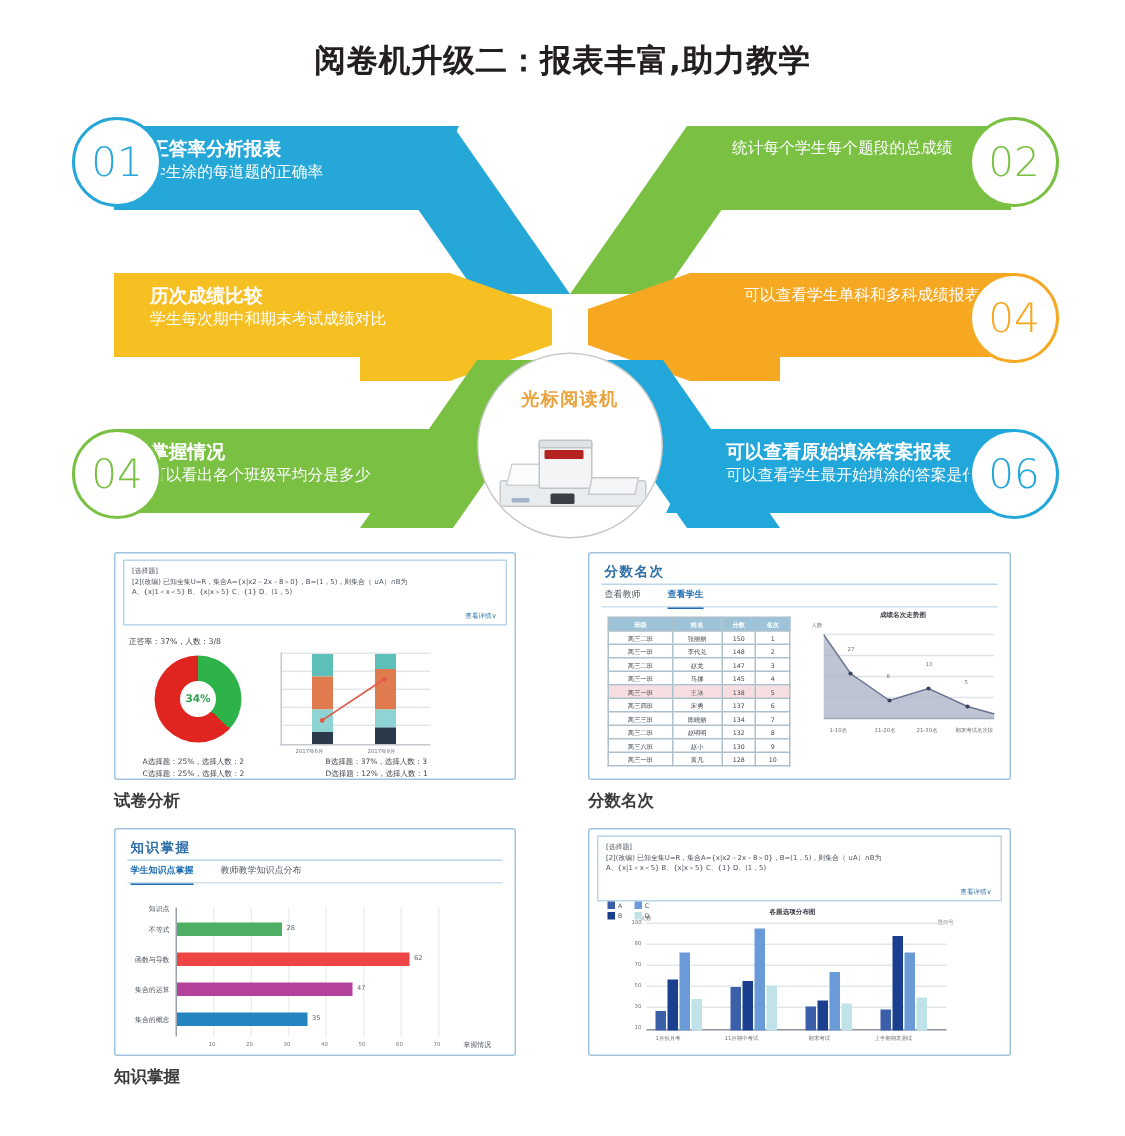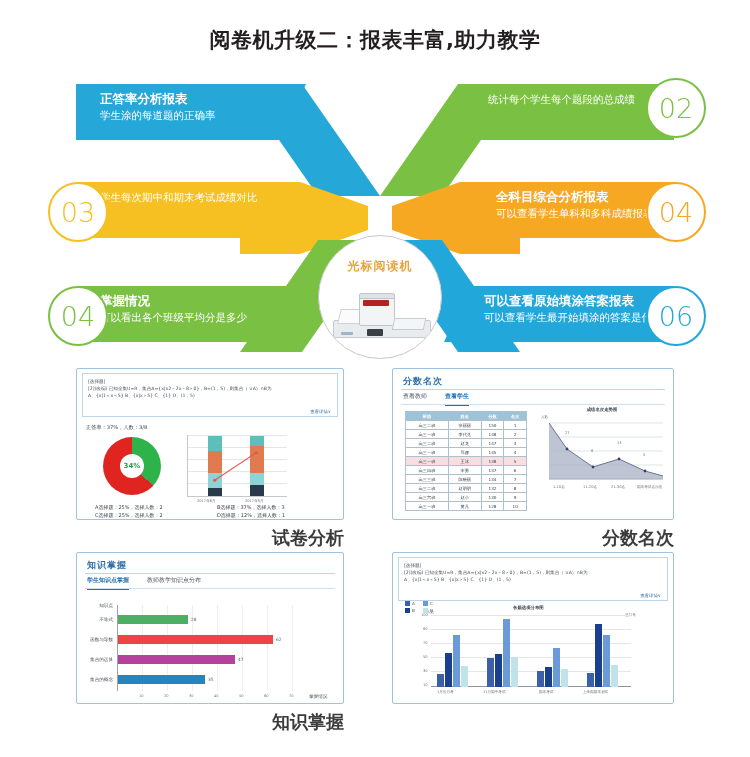--- a/index.html
+++ b/index.html
@@ -64,22 +64,22 @@
   .omr .dot{position:absolute;left:8px;bottom:5px;width:12px;height:3px;background:#9fb4c9;border-radius:1px;}
 
   
   .shots{position:absolute;left:0;top:362px;width:750px;height:380px;}
   .shot{position:absolute;box-sizing:border-box;background:#fff;}
   .shot .frame{
     position:absolute;inset:0;border:1px solid #9fc3de;border-radius:2px;
     background:#fff;overflow:hidden;
   }
   .caption{
-    position:absolute;left:0;width:100%;text-align:right;
-    font-size:18px;font-weight:bold;color:#3b3b3b;
+    position:absolute;left:0;width:100%;text-align:left;
+    font-size:11px;font-weight:bold;color:#3b3b3b;
   }
   .qbox{
     position:absolute;left:5px;top:4px;right:5px;height:44px;
     border:1px solid #b9d6ea;background:#fff;box-sizing:border-box;padding:4px 5px;
   }
   .qline{font-size:4.6px;line-height:7px;color:#4a525c;white-space:nowrap;overflow:hidden;}
   .qmore{position:absolute;right:6px;bottom:2px;font-size:4.4px;color:#2f6fa8;}
 
   .ratio{position:absolute;left:9px;top:55px;font-size:5.2px;color:#3f454d;}
 
@@ -156,45 +156,45 @@
       <polygon points="280,274 218,274 140,162 202,162" fill="#22a7db"></polygon>
     </svg>
 
     <div class="ribbon ribbon-left" style="left:76px;top:6px;width:230px;">
       <div class="shape" style="background:#25a7d8;"></div>
       <div class="rb-txt" style="left:24px;">
         <div class="rb-title">正答率分析报表</div>
         <div class="rb-sub">学生涂的每道题的正确率</div>
       </div>
     </div>
+    <div class="num-circle" style="left:48px;color:#25a7d8;">
+      <span>01</span>
+    </div>
 
     <div class="ribbon ribbon-right" style="left:444px;top:6px;width:230px;">
       <div class="shape" style="background:#7ac143;"></div>
       <div class="rb-txt" style="left:44px;">
         <div class="rb-sub">统计每个学生每个题段的总成绩</div>
       </div>
     </div>
     <div class="num-circle" style="left:646px;color:#7ac143;">
       <span>02</span>
     </div>
 
     <div class="ribbon ribbon-left" style="left:76px;top:104px;width:224px;">
       <div class="shape" style="background:#f6bf22;"></div>
       <div class="rb-txt" style="left:24px;">
+        <div class="rb-title">历次成绩比较</div>
         <div class="rb-sub">学生每次期中和期末考试成绩对比</div>
       </div>
-    </div>
-    <div class="num-circle" style="left:48px;top:104px;color:#f6bf22;">
-      <span>03</span>
     </div>
 
     <div class="ribbon ribbon-right" style="left:452px;top:104px;width:222px;">
       <div class="shape" style="background:#f6a823;"></div>
       <div class="rb-txt" style="left:44px;">
-        <div class="rb-title">全科目综合分析报表</div>
         <div class="rb-sub">可以查看学生单科和多科成绩报表</div>
       </div>
     </div>
     <div class="num-circle" style="left:646px;top:104px;color:#f6a823;justify-content:center;">
       <span>04</span>
     </div>
 
     <div class="ribbon ribbon-left" style="left:76px;top:208px;width:230px;">
       <div class="shape" style="background:#7ac143;"></div>
       <div class="rb-txt" style="left:24px;">

